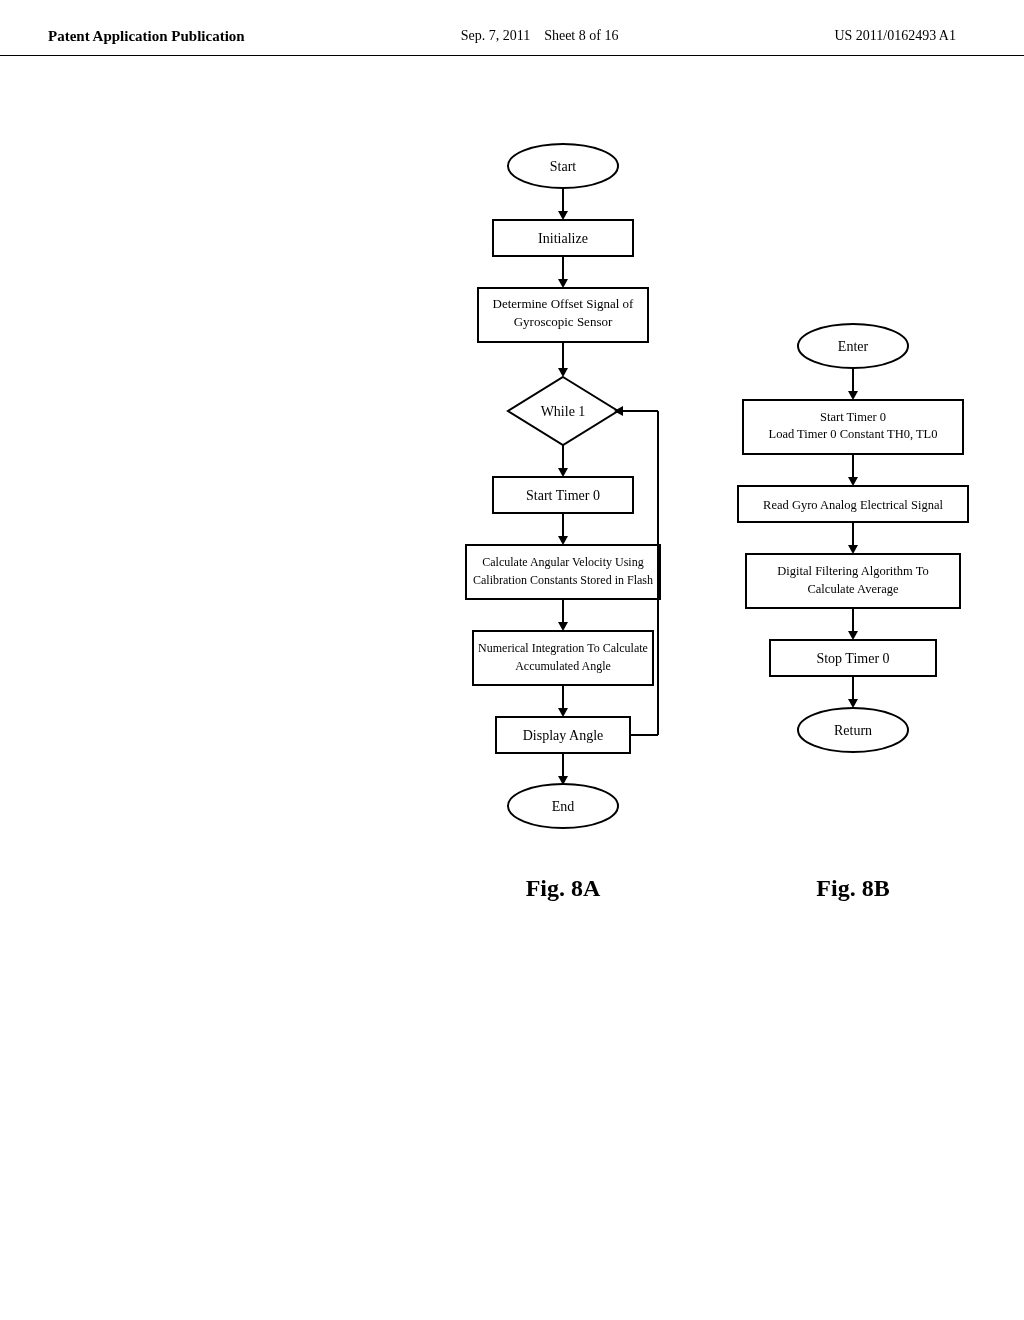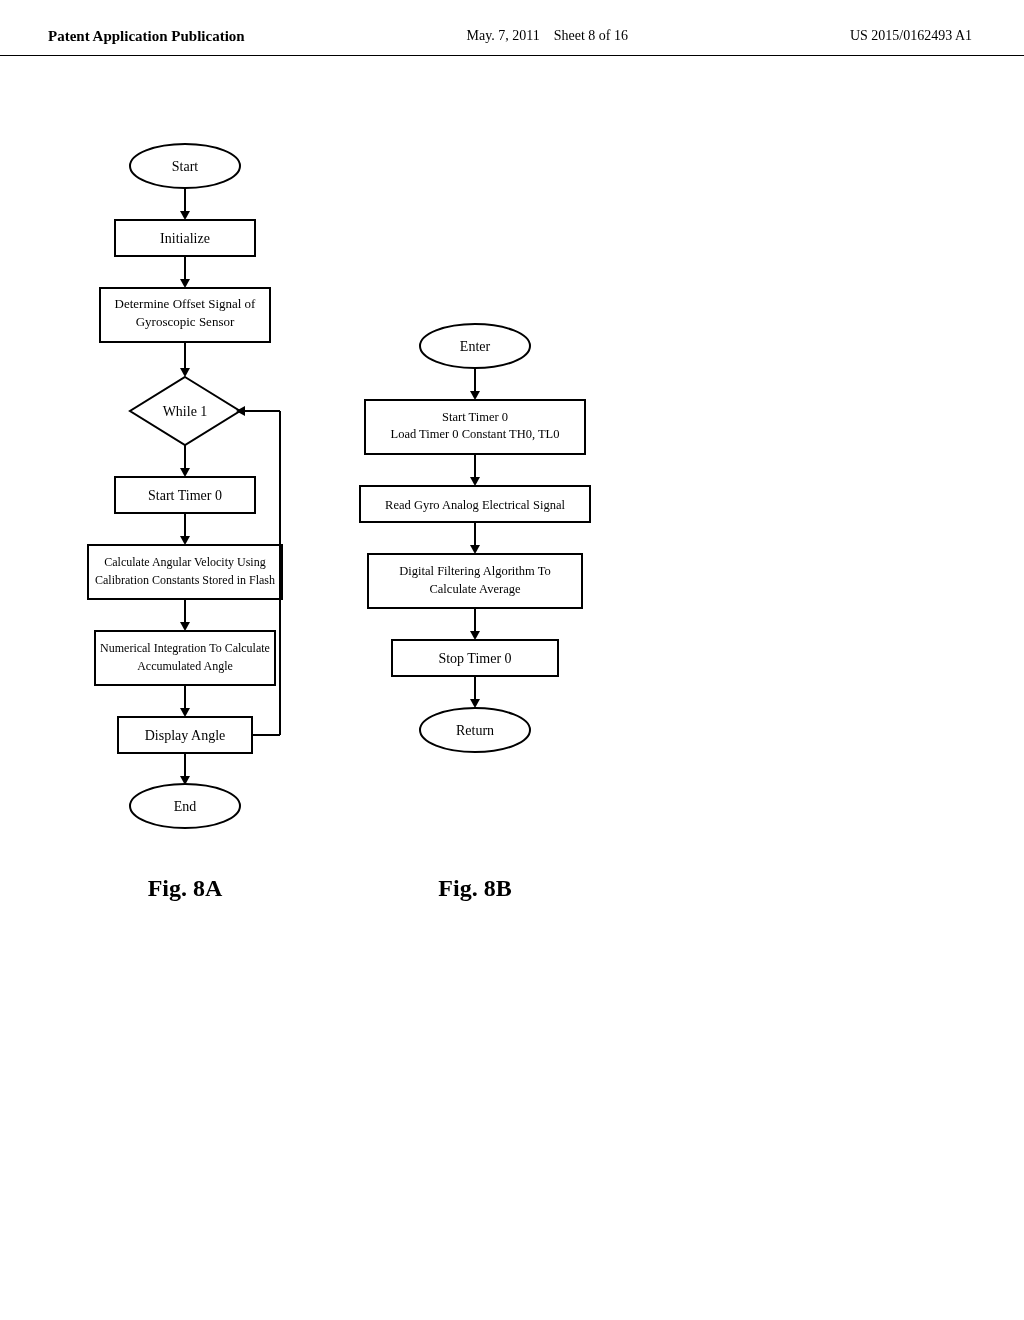--- a/index.html
+++ b/index.html
@@ -8,61 +8,61 @@
       font-family: 'Times New Roman', Times, serif;
       width: 1024px;
       min-height: 1320px;
       position: relative;
     }
 
     .header {
       display: flex;
       justify-content: space-between;
       align-items: flex-start;
-      padding: 28px 52px 10px 48px;
+      padding: 28px 68px 10px 48px;
       border-bottom: 1px solid #000;
       font-size: 14px;
     }
 
     .header-left {
       font-weight: bold;
       font-size: 15px;
     }
 
     .header-center {
       font-size: 14px;
       text-align: center;
     }
 
     .header-right {
       font-size: 14px;
     }
 
     .main-content {
       display: flex;
-      justify-content: flex-start;
+      justify-content: flex-end;
       align-items: flex-start;
       padding: 60px 36px 20px 30px;
     }
 
     
     svg text {
       font-family: 'Times New Roman', Times, serif;
     }
   </style>
 </head>
 <body>
 
 <div class="header">
   <div class="header-left">Patent Application Publication</div>
   <div class="header-center">
-    <span>May. 7, 2011</span>&nbsp;&nbsp;&nbsp;
+    <span>Sep. 7, 2011</span>&nbsp;&nbsp;&nbsp;
     <span>Sheet 8 of 16</span>
   </div>
-  <div class="header-right">US 2015/0162493 A1</div>
+  <div class="header-right">US 2011/0162493 A1</div>
 </div>
 
 <div class="main-content">
 
   <div>
     <svg width="310" height="920">
 
       <ellipse cx="155" cy="50" rx="55" ry="22" fill="white" stroke="black" stroke-width="2"></ellipse>
       <text x="155" y="55" text-anchor="middle" font-size="14" font-family="Times New Roman">Start</text>
 

